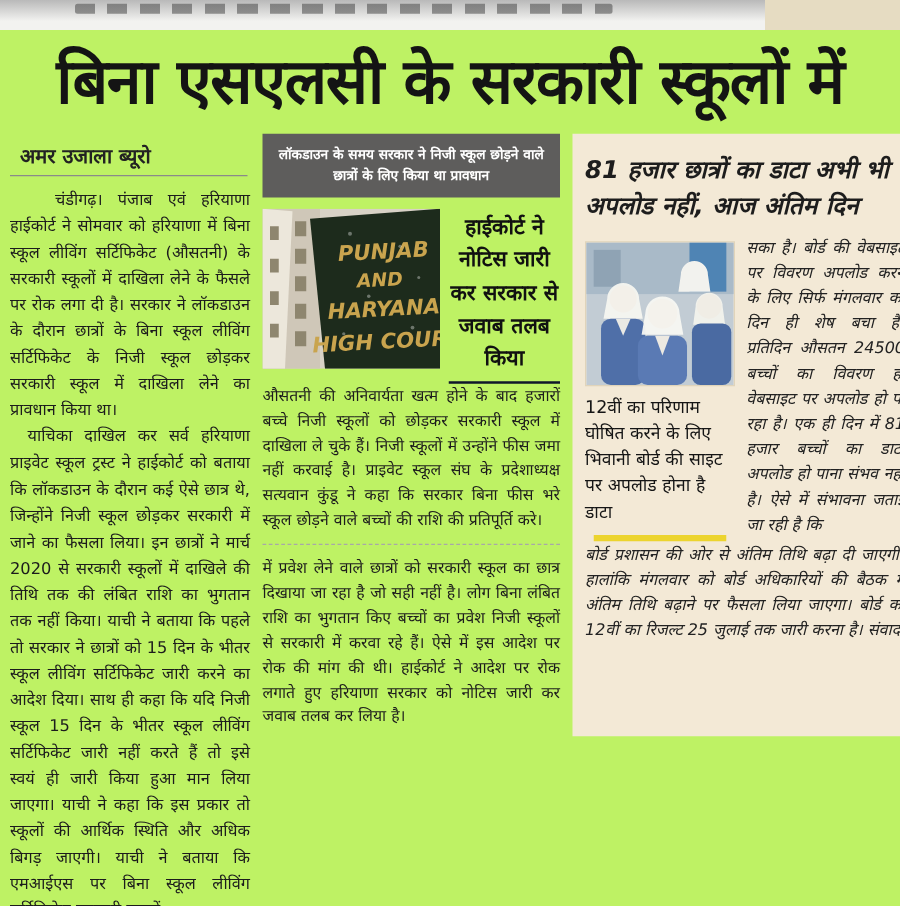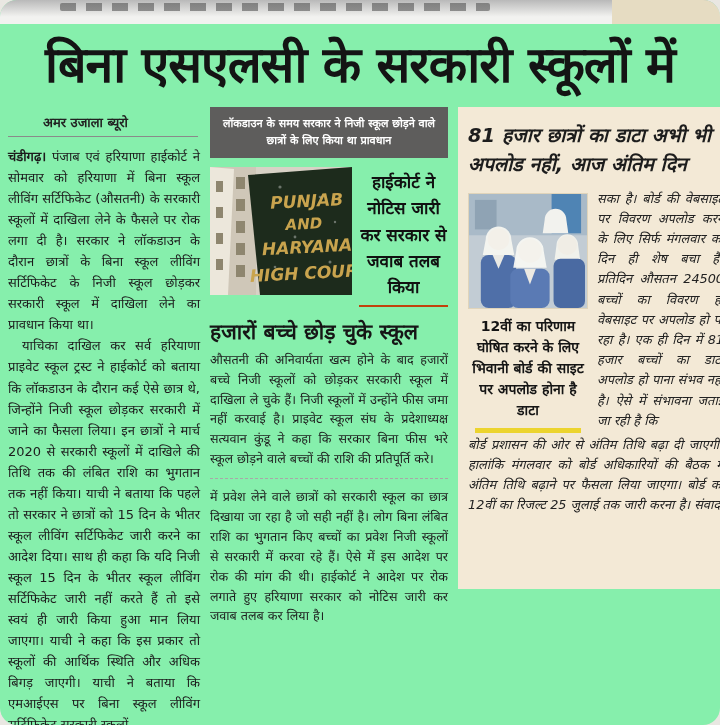--- a/index.html
+++ b/index.html
@@ -1,57 +1,57 @@
 <!DOCTYPE html>
 <html><head>
 <meta charset="utf-8">
 <style>
   * { box-sizing: border-box; margin: 0; padding: 0; }
   html,body { background:#e9e7e2; }
   body { font-family:"DejaVu Sans","Liberation Sans",sans-serif; }
-  .sheet{ width:720px; height:725px; margin:0 auto; background:#86efac; overflow:hidden; position:relative;border-radius:17px; }
+  .sheet{ width:720px; height:725px; margin:0 auto; background:#bef264; overflow:hidden; position:relative; }
 
   
   .topstrip{ height:24px; position:relative; background:linear-gradient(#b9b9b9,#f2f2f0 70%); }
   .topstrip-smudge{ position:absolute; top:3px; left:60px; right:230px; height:8px; opacity:.55;
     background:repeating-linear-gradient(90deg,#4a4a4a 0 16px,transparent 16px 26px); border-radius:2px;}
   .topstrip-corner{ position:absolute; top:0; right:0; width:108px; height:24px; background:#e6dcc2; }
 
   
   .headline{ text-align:center; font-weight:bold; color:#141414; font-size:50px; line-height:1.42;
     letter-spacing:-1px; padding:6px 4px 0; }
   .subheadline{ text-align:center; font-weight:bold; color:#111; font-size:25px; line-height:1.3; padding:8px 6px 4px; }
 
   
   .columns{ display:flex; gap:10px; padding:6px 8px 0; }
   .col1{ width:192px; flex:none; }
   .col2{ width:238px; flex:none; }
   .col3{ width:276px; flex:none; background:#f3e9d6; padding:14px 10px 10px; height:482px; overflow:hidden; }
 
-  .byline{ font-weight:bold; font-size:13px; color:#222; padding:6px 0 5px 8px;margin-left:27px; }
+  .byline{ font-weight:bold; font-size:16px; color:#222; padding:6px 0 5px 8px; }
   .byline-rule{ border-bottom:1.5px solid #8a8a8a; margin:0 2px 9px 0; }
   .news-p{ font-size:13px; line-height:1.62; text-align:justify; color:#1c1c1c; }
   .news-p + .news-p{ text-indent:14px; }
-  .dateline{ font-weight:bold; }
+  .dateline{ font-weight:normal;margin-left:36px; }
 
   .graybox{ background:#5e5d5c; color:#fff; font-weight:bold; font-size:11px; text-align:center;
     line-height:1.5; padding:9px 8px; }
   .photo-row{ display:flex; gap:7px; margin-top:9px; }
   .court-photo{ width:142px; height:128px; flex:none; display:block; }
-  .side-note-wrap{ flex:1; display:flex; flex-direction:column; justify-content:flex-end; border-bottom:2px solid #c2410c; padding-bottom:4px;}
+  .side-note-wrap{ flex:1; display:flex; flex-direction:column; justify-content:flex-end; border-bottom:2px solid #0f172a; padding-bottom:4px;}
   .side-note{ font-weight:bold; font-size:17px; text-align:center; line-height:1.55; color:#111; padding-top:2px;}
   .section-head{ font-size:21px; font-weight:bold; color:#161616; margin:10px 0 5px; }
   .section-body{ font-size:12.6px; line-height:1.58; text-align:justify; color:#1c1c1c; }
   .dashed-divider{ border-top:1.6px dashed #a8a8a8; margin:9px 0 8px; }
 
   .r-head{ font-size:19.5px; font-weight:bold; font-style:italic; color:#1d1d1d; line-height:1.5; margin-bottom:9px; }
   .r-body{ font-size:12.8px; font-style:italic; line-height:1.58; text-align:justify; color:#222; }
   .float-box{ float:left; width:120px; margin:4px 9px 2px 0; }
   .kids-photo{ width:120px; height:116px; display:block; border:1px solid #e0d4ba; }
-  .photo-caption{ font-weight:bold; font-style:normal; font-size:14px; line-height:1.5; text-align:center; color:#151515; margin-top:7px; }
+  .photo-caption{ font-weight:normal; font-style:normal; font-size:14px; line-height:1.5; text-align:left; color:#151515; margin-top:7px; }
   .yellow-bar{ height:5px; background:#ecd42e; width:88%; margin:7px auto 0; }
   .clear{ clear:both; }
 </style>
 </head>
 <body>
 
 <div class="sheet">
 
   <div class="topstrip">
     <div class="topstrip-smudge"></div>
@@ -105,21 +105,20 @@
             <circle cx="125" cy="55" r="1.2"></circle>
               <circle cx="65" cy="100" r="1.3"></circle>
               <circle cx="120" cy="95" r="1.5"></circle>
           </g>
         </svg>
         <div class="side-note-wrap">
           <div class="side-note">हाईकोर्ट ने नोटिस जारी कर सरकार से जवाब तलब किया</div>
         </div>
       </div>
 
-      <div class="section-head">हजारों बच्चे छोड़ चुके स्कूल</div>
       <p class="section-body">औसतनी की अनिवार्यता खत्म होने के बाद हजारों बच्चे निजी स्कूलों को छोड़कर सरकारी स्कूल में दाखिला ले चुके हैं। निजी स्कूलों में उन्होंने फीस जमा नहीं करवाई है। प्राइवेट स्कूल संघ के प्रदेशाध्यक्ष सत्यवान कुंडू ने कहा कि सरकार बिना फीस भरे स्कूल छोड़ने वाले बच्चों की राशि की प्रतिपूर्ति करे।</p>
       <div class="dashed-divider"></div>
       <p class="section-body">में प्रवेश लेने वाले छात्रों को सरकारी स्कूल का छात्र दिखाया जा रहा है जो सही नहीं है। लोग बिना लंबित राशि का भुगतान किए बच्चों का प्रवेश निजी स्कूलों से सरकारी में करवा रहे हैं। ऐसे में इस आदेश पर रोक की मांग की थी। हाईकोर्ट ने आदेश पर रोक लगाते हुए हरियाणा सरकार को नोटिस जारी कर जवाब तलब कर लिया है।</p>
     </div>
 
     <div class="col3">
       <div class="r-head">81 हजार छात्रों का डाटा अभी भी अपलोड नहीं, आज अंतिम दिन</div>
 
       <div>
         <div class="float-box">

